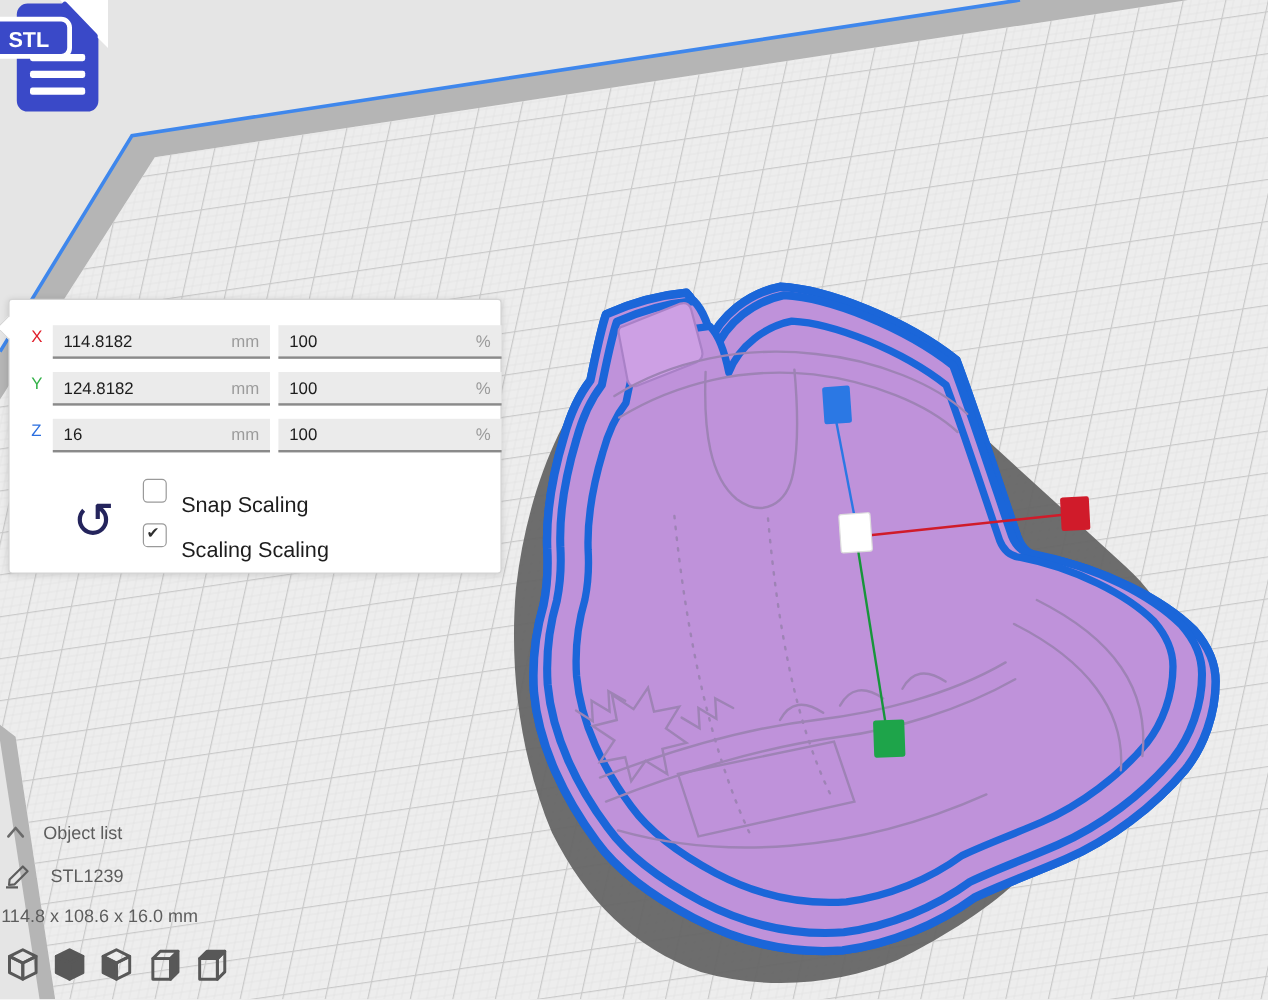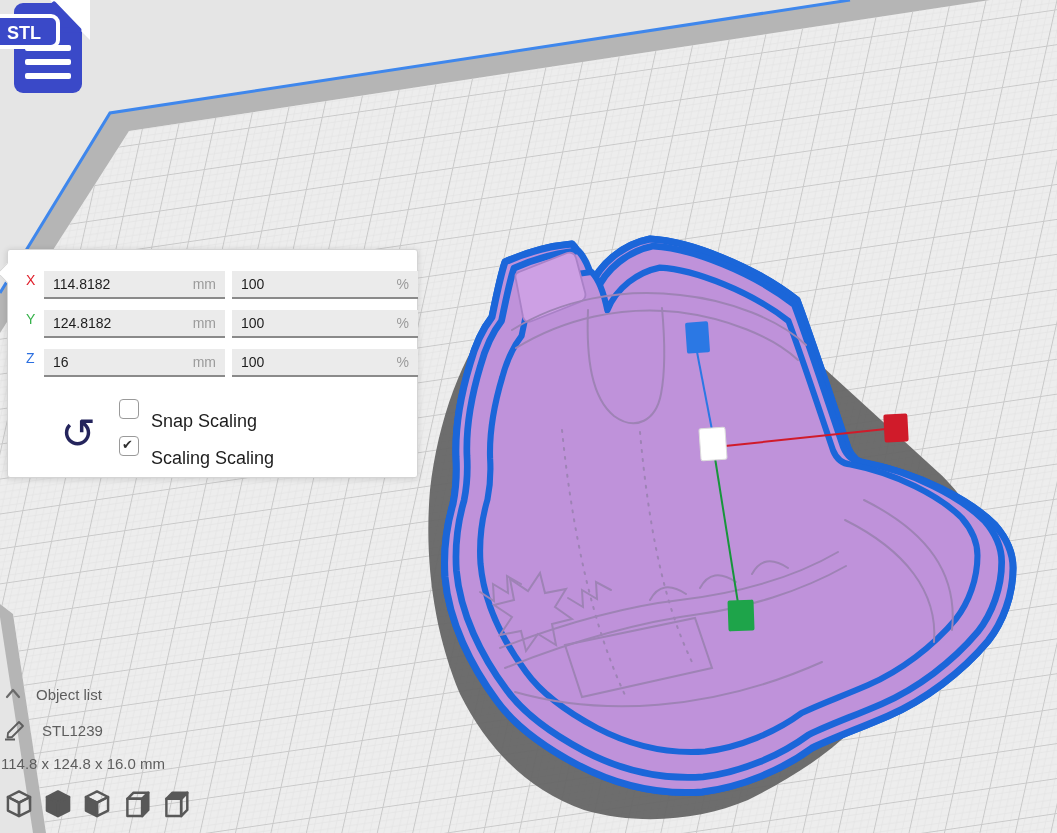--- a/index.html
+++ b/index.html
@@ -214,21 +214,21 @@
     <polyline points="2,10 8,3 14,10" fill="none" stroke="#6a6a6a" stroke-width="2.2" stroke-linecap="round" stroke-linejoin="round"></polyline>
   </svg>
   <span class="overlay-text obj-header-lbl">Object list</span>
 
   <svg class="ov-icon pencil-ic" width="24" height="24" viewBox="0 0 24 24">
     <path d="M5,15 L16,4 L20,8 L9,19 L4.5,19.5 Z" fill="none" stroke="#5d5d5d" stroke-width="1.8" stroke-linejoin="round"></path>
     <line x1="2" y1="21.5" x2="12" y2="21.5" stroke="#5d5d5d" stroke-width="2"></line>
   </svg>
   <span class="overlay-text obj-item-lbl">STL1239</span>
 
-  <span class="overlay-text dims-lbl">114.8 x 124.8 x 16.0 mm</span>
+  <span class="overlay-text dims-lbl">114.8 x 108.6 x 16.0 mm</span>
 
   <div class="view-row">
     <svg class="view-btn" viewBox="0 0 24 26">
       <g fill="none" stroke="#585858" stroke-width="2" stroke-linejoin="round">
         <polygon points="12,2 21,6.5 12,11 3,6.5"></polygon>
         <polygon points="3,6.5 12,11 12,22 3,17.5"></polygon>
         <polygon points="21,6.5 12,11 12,22 21,17.5"></polygon>
       </g>
     </svg>
     <svg class="view-btn" viewBox="0 0 24 26">

